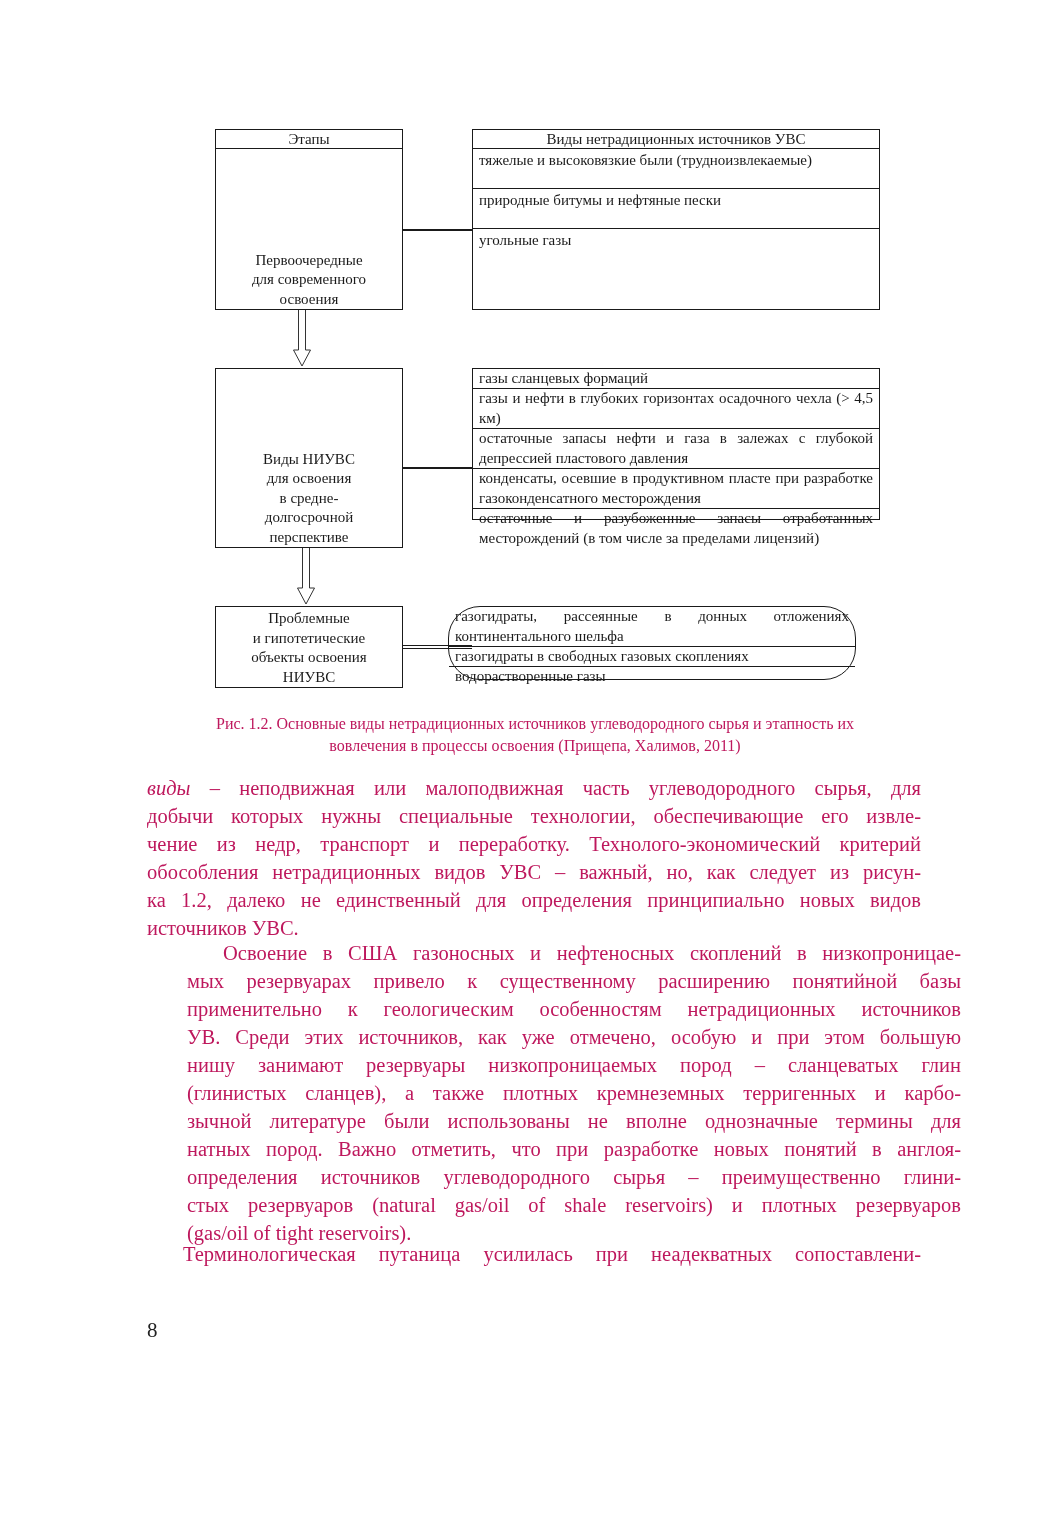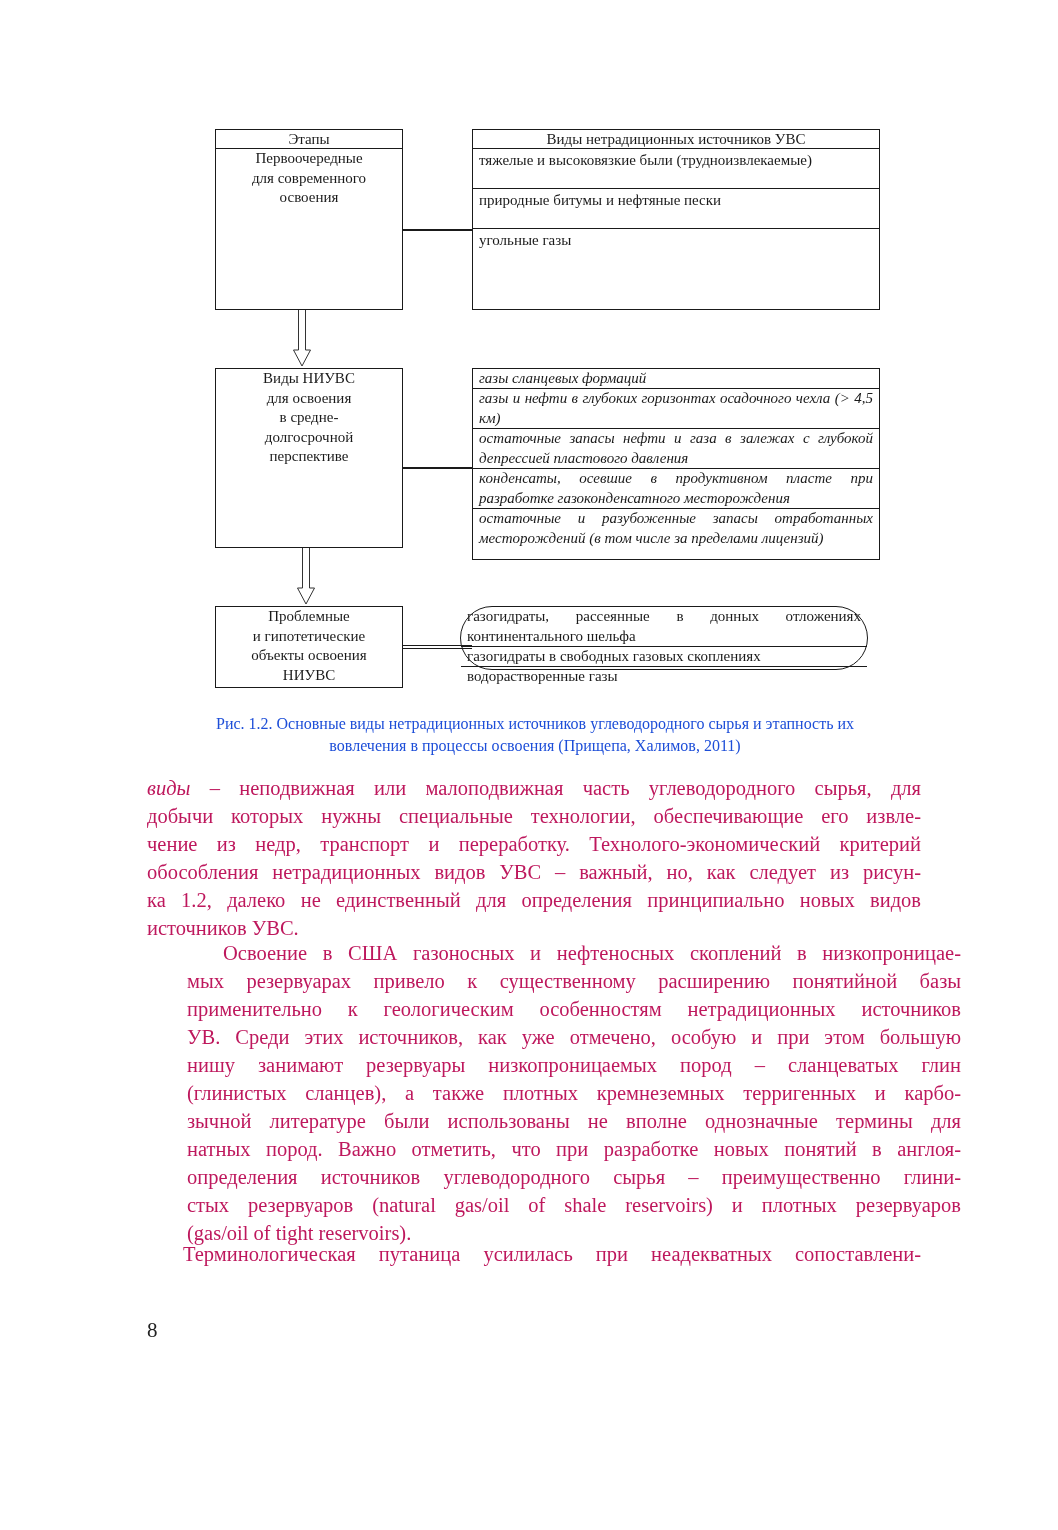--- a/index.html
+++ b/index.html
@@ -1,29 +1,29 @@
 <!DOCTYPE html>
 <html><head>
 <meta charset="utf-8">
 <style>
   html, body { margin: 0; padding: 0; background: #ffffff; }
   body { width: 1058px; height: 1530px; position: relative; overflow: hidden;
          font-family: "Liberation Serif", "DejaVu Serif", serif; color: #1a1a1a; }
   .abs { position: absolute; box-sizing: border-box; }
   .box { border: 1px solid #1a1a1a; background: #fff; }
-  .stage-text { display: flex; flex-direction: column; align-items: center; justify-content: flex-start;
+  .stage-text { display: flex; flex-direction: column; align-items: center; justify-content: flex-end;
                 text-align: center; font-size: 15px; line-height: 19.5px; }
   .hdr { font-size: 15px; line-height: 18px; text-align: center; border-bottom: 1px solid #1a1a1a; }
   .cell { font-size: 15px; line-height: 20px; padding: 0 6px; box-sizing: border-box;
           border-bottom: 1px solid #1a1a1a; }
   .cell:last-child { border-bottom: none; }
   .cell.just { text-align: justify; text-align-last: left; }
   .hline { background: #1a1a1a; height: 2px; }
   .dline { border-top: 1px solid #1a1a1a; border-bottom: 1px solid #1a1a1a; height: 4px; }
-  .caption { font-size: 16px; line-height: 22px; text-align: center; color: #1d4ed8; }
+  .caption { font-size: 16px; line-height: 22px; text-align: center; color: #be185d; }
   .para { font-size: 20.5px; line-height: 28px; text-align: justify; text-align-last: justify; color: #be185d; }
   .para.last { text-align-last: left; }
   .indent { text-indent: 36px; }
   .pageno { font-size: 21px; color: #222; }
   .it { font-style: italic; }
 </style>
 </head>
 <body>
 
 <div class="abs" style="left:0;top:0;width:1058px;height:700px;margin-left:16px;">
@@ -50,41 +50,41 @@
   </svg>
 
   <div class="abs box stage-text" style="left:199px;top:368px;width:188px;height:180px;">
     <div>Виды НИУВС</div>
     <div>для освоения</div>
     <div>в средне-</div>
     <div>долгосрочной</div>
     <div>перспективе</div>
   </div>
 
-  <div class="abs box" style="left:456px;top:368px;width:408px;height:192px;font-style:italic;">
+  <div class="abs box" style="left:456px;top:368px;width:408px;height:152px;">
     <div class="cell just" style="height:20px;line-height:19px;">газы сланцевых формаций</div>
     <div class="cell just" style="height:40px;line-height:19.5px;">газы и нефти в глубоких горизонтах осадочного чехла (&gt; 4,5 км)</div>
     <div class="cell just" style="height:40px;line-height:19.5px;">остаточные запасы нефти и газа в залежах с глубокой депрессией пластового давления</div>
     <div class="cell just" style="height:40px;line-height:19.5px;">конденсаты, осевшие в продуктивном пласте при разработке газоконденсатного месторождения</div>
     <div class="cell just" style="height:38px;line-height:19.5px;">остаточные и разубоженные запасы отработанных месторождений (в том числе за пределами лицензий)</div>
   </div>
   <div class="abs hline" style="left:387px;top:467px;width:69px;"></div>
 
   <svg class="abs" style="left:280px;top:548px;" width="20" height="58" viewBox="0 0 20 58">
     <path d="M6.5 0 V40 H1.5 L10 56 L18.5 40 H13.5 V0" fill="#fff" stroke="#333" stroke-width="1"></path>
   </svg>
 
   <div class="abs box stage-text" style="left:199px;top:606px;width:188px;height:82px;">
     <div>Проблемные</div>
     <div>и гипотетические</div>
     <div>объекты освоения</div>
     <div>НИУВС</div>
   </div>
 
-  <div class="abs box" style="left:444px;top:606px;width:408px;height:64px;border-radius:32px;">
+  <div class="abs box" style="left:432px;top:606px;width:408px;height:74px;border-radius:32px;">
     <div class="cell just" style="height:40px;line-height:19.5px;">газогидраты, рассеянные в донных отложениях континентального шельфа</div>
     <div class="cell" style="height:20px;line-height:19px;">газогидраты в свободных газовых скоплениях</div>
     <div class="cell" style="height:20px;line-height:19px;">водорастворенные газы</div>
   </div>
   <div class="abs dline" style="left:387px;top:645px;width:69px;"></div>
 </div>
 
 <div class="abs caption" style="left:130px;top:713px;width:810px;">
   <div>Рис. 1.2. Основные виды нетрадиционных источников углеводородного сырья и этапность их</div>
   <div>вовлечения в процессы освоения (Прищепа, Халимов, 2011)</div>

